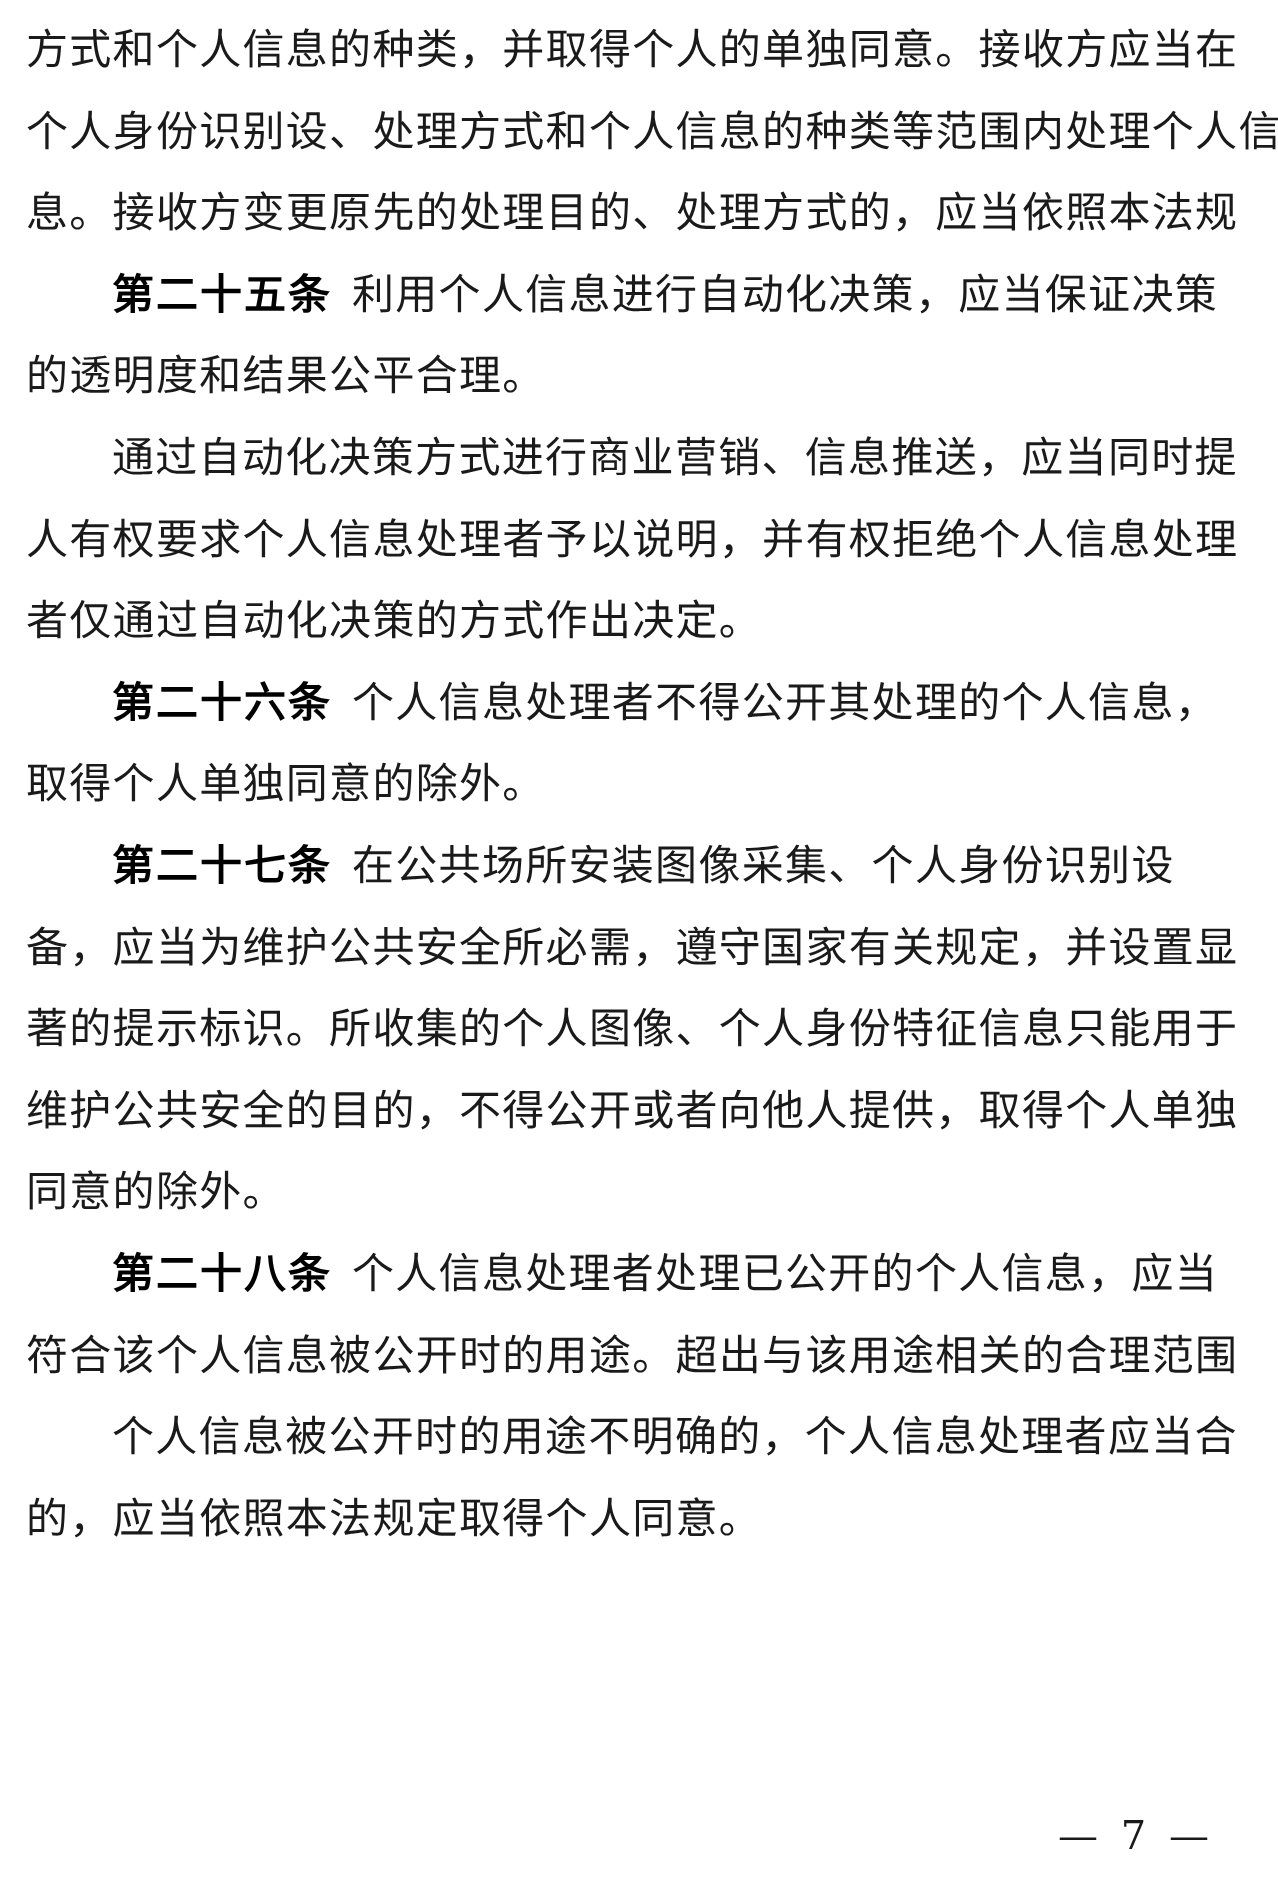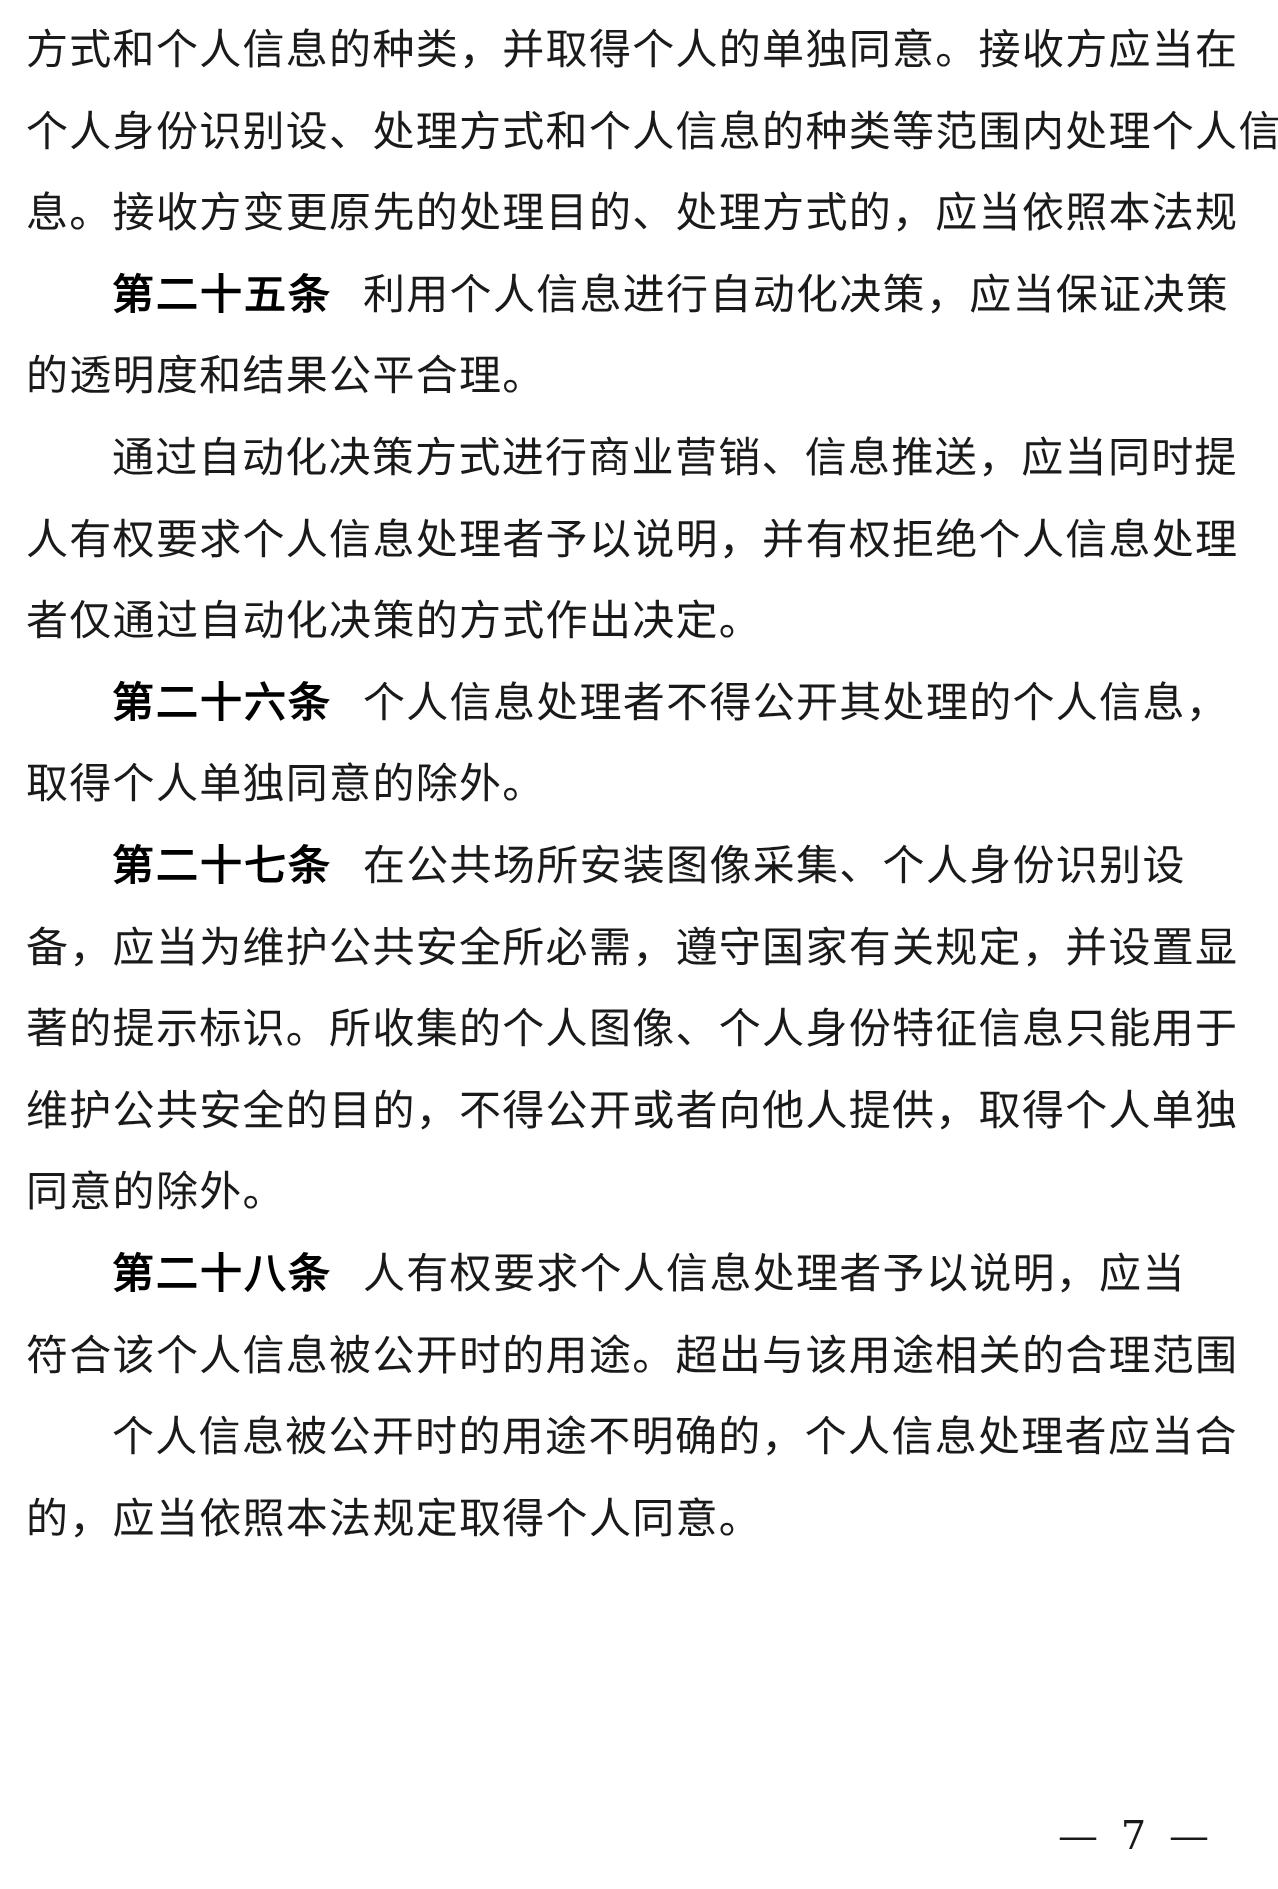--- a/index.html
+++ b/index.html
@@ -25,21 +25,21 @@
     letter-spacing: 1.3px;
     white-space: nowrap;
   }
   .line.indent {
     padding-left: 86px;
   }
   .article-num {
     font-family: Liberation Mono, monospace;
     font-weight: 700;
     color: #000000;
-    margin-right: 31px;
+    margin-right: 20px;
     letter-spacing: 2px;
   }
   .page-footer {
     position: absolute;
     right: 64px;
     bottom: 31px;
     font-size: 40px;
     letter-spacing: 5px;
     color: #1a1a1a;
     white-space: nowrap;
@@ -58,21 +58,21 @@
       <div class="line indent full"><span>通过自动化决策方式进行商业营销、信息推送，应当同时提</span></div>
       <div class="line full"><span>人有权要求个人信息处理者予以说明，并有权拒绝个人信息处理</span></div>
       <div class="line"><span>者仅通过自动化决策的方式作出决定。</span></div>
       <div class="line indent full"><span class="article-num">第二十六条</span><span>个人信息处理者不得公开其处理的个人信息，</span></div>
       <div class="line"><span>取得个人单独同意的除外。</span></div>
       <div class="line indent full"><span class="article-num">第二十七条</span><span>在公共场所安装图像采集、个人身份识别设</span></div>
       <div class="line full"><span>备，应当为维护公共安全所必需，遵守国家有关规定，并设置显</span></div>
       <div class="line full"><span>著的提示标识。所收集的个人图像、个人身份特征信息只能用于</span></div>
       <div class="line full"><span>维护公共安全的目的，不得公开或者向他人提供，取得个人单独</span></div>
       <div class="line"><span>同意的除外。</span></div>
-      <div class="line indent full"><span class="article-num">第二十八条</span><span>人有权要求个人信息处理者予以说明，应当</span></div>
+      <div class="line indent full"><span class="article-num">第二十八条</span><span>个人信息处理者处理已公开的个人信息，应当</span></div>
       <div class="line full"><span>符合该个人信息被公开时的用途。超出与该用途相关的合理范围</span></div>
       <div class="line indent full"><span>个人信息被公开时的用途不明确的，个人信息处理者应当合</span></div>
       <div class="line"><span>的，应当依照本法规定取得个人同意。</span></div>
     </div>
   <div class="page-footer">
     <span>— 7 —</span>
   </div>
 </main>
 
 </body></html>

